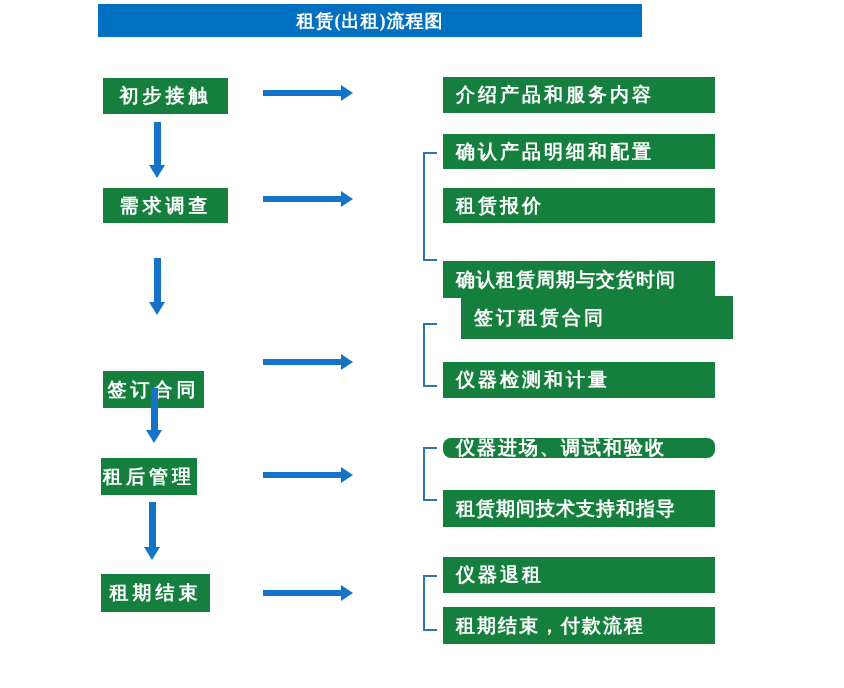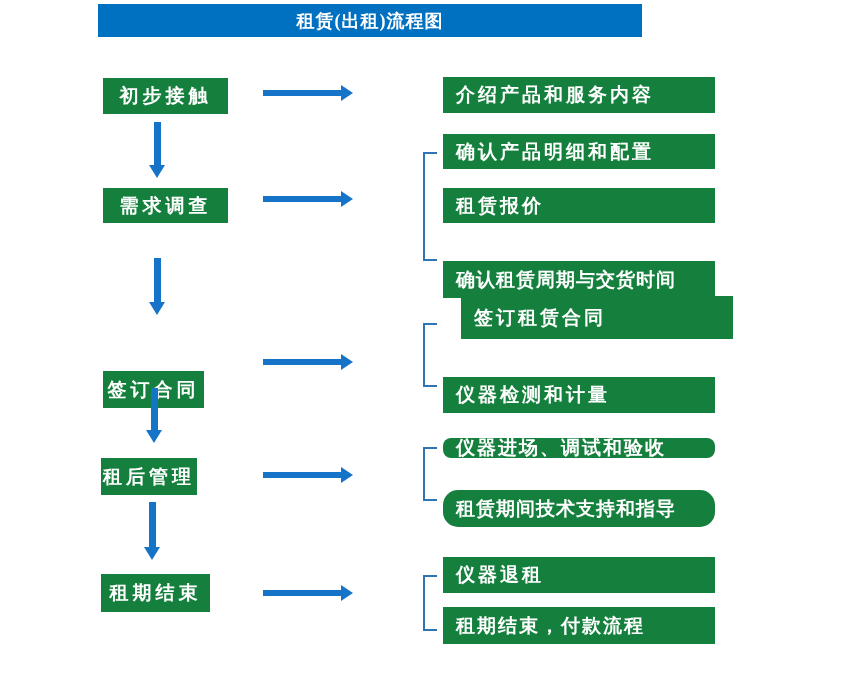--- a/index.html
+++ b/index.html
@@ -81,23 +81,23 @@
   <div class="box step" style="left:103px; top:188px; width:125px; height:35px;">需求调查</div>
   <div class="box step" style="left:103px; top:343px; width:101px; height:37px;margin-top:28px;">签订合同</div>
   <div class="box step" style="left:101px; top:458px; width:96px; height:37px;">租后管理</div>
   <div class="box step" style="left:101px; top:574px; width:109px; height:38px;">租期结束</div>
 
   <div class="box detail" style="left:443px; top:77px;  width:259px; height:36px;">介绍产品和服务内容</div>
   <div class="box detail" style="left:443px; top:134px; width:259px; height:35px;">确认产品明细和配置</div>
   <div class="box detail" style="left:443px; top:188px; width:259px; height:35px;">租赁报价</div>
   <div class="box detail" style="left:443px; top:261px; width:259px; height:37px; letter-spacing:1px;padding-left:13px;">确认租赁周期与交货时间</div>
   <div class="box detail" style="left:443px; top:296px; width:259px; height:43px;margin-left:18px;">签订租赁合同</div>
-  <div class="box detail" style="left:443px; top:362px; width:259px; height:36px;margin-top:15px;">仪器检测和计量</div>
+  <div class="box detail" style="left:443px; top:362px; width:259px; height:36px;">仪器检测和计量</div>
   <div class="box detail" style="left:443px; top:438px; width:259px; height:20px; letter-spacing:2px;border-radius:8px;">仪器进场、调试和验收</div>
-  <div class="box detail" style="left:443px; top:490px; width:259px; height:37px; letter-spacing:1px;border-radius:15px;">租赁期间技术支持和指导</div>
+  <div class="box detail" style="left:443px; top:490px; width:259px; height:37px; letter-spacing:1px;">租赁期间技术支持和指导</div>
   <div class="box detail" style="left:443px; top:557px; width:259px; height:36px;">仪器退租</div>
   <div class="box detail" style="left:443px; top:607px; width:259px; height:37px; letter-spacing:2px;">租期结束，付款流程</div>
 
   <div class="h-arrow" style="left:263px; top:90px;  width:78px;"></div>
   <div class="h-arrow" style="left:263px; top:196px; width:78px;"></div>
   <div class="h-arrow" style="left:263px; top:359px; width:78px;"></div>
   <div class="h-arrow" style="left:263px; top:472px; width:78px;"></div>
   <div class="h-arrow" style="left:263px; top:590px; width:78px;"></div>
 
   <div class="v-arrow" style="left:154px; top:122px; height:43px;"></div>

